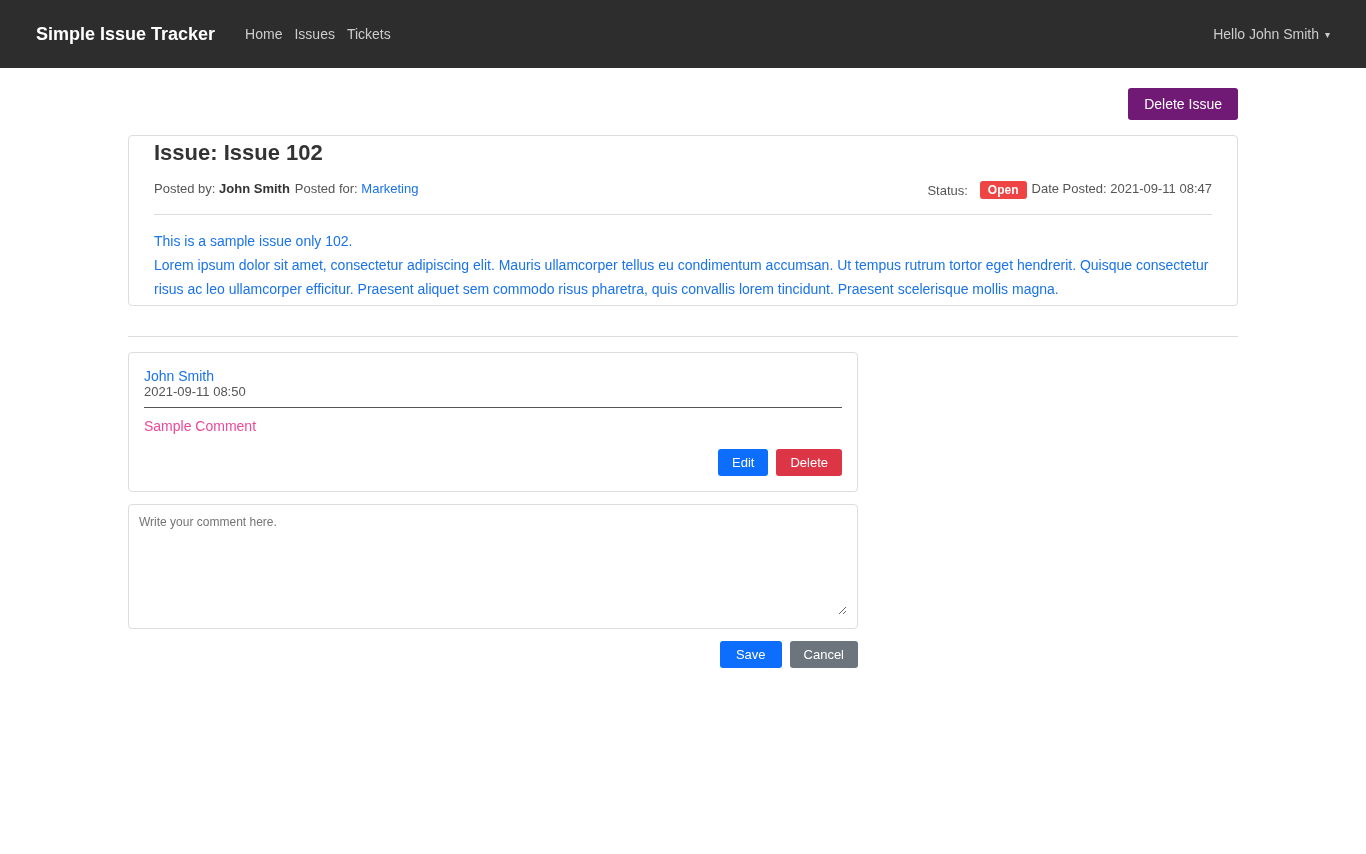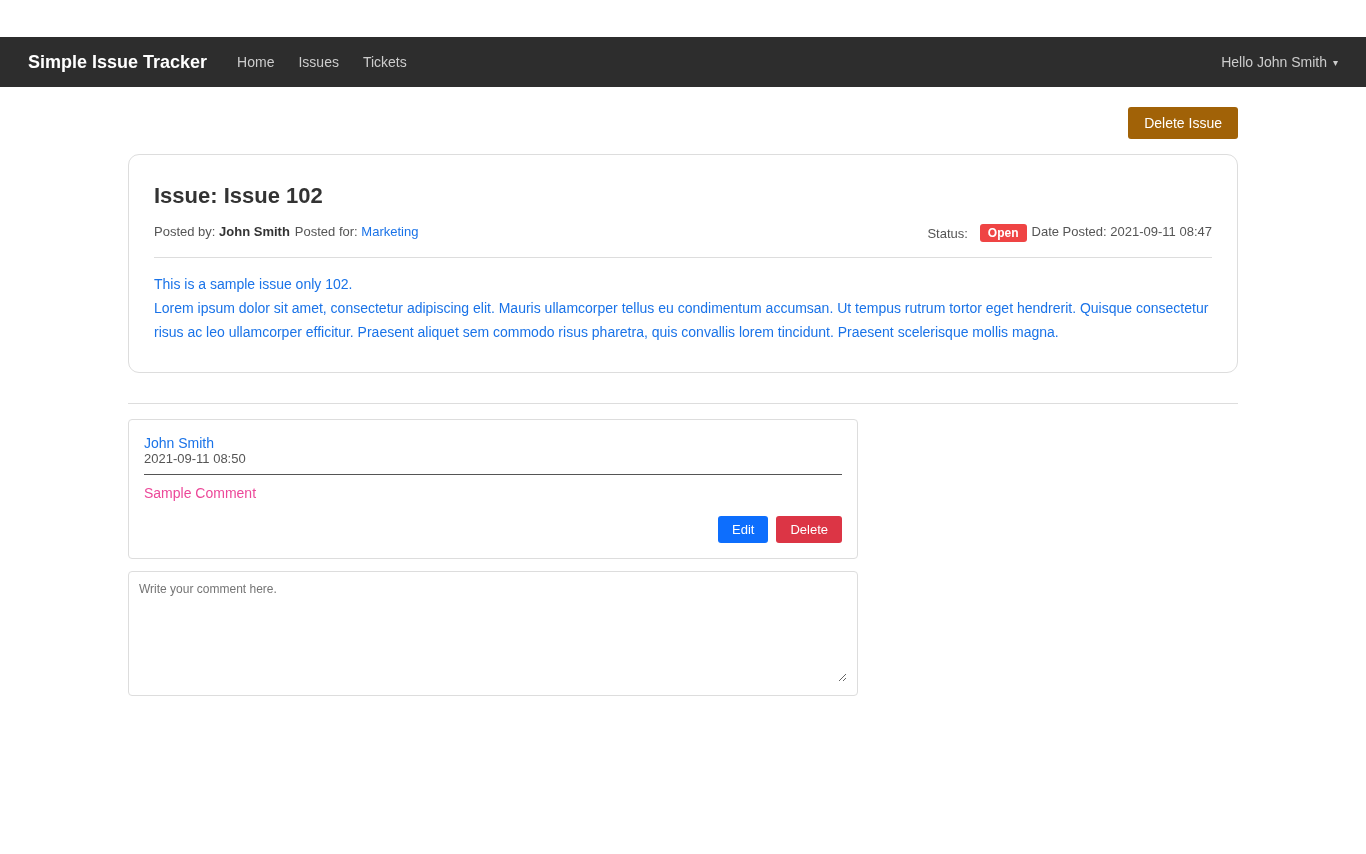--- a/index.html
+++ b/index.html
@@ -3,34 +3,33 @@
   <meta charset="utf-8">
   <style>
     * { box-sizing: border-box; margin: 0; padding: 0; }
     body { font-family: Arial, sans-serif; font-size: 14px; background: #fff; color: #333; }
 
     
     .navbar {
       background: #2d2d2d;
       display: flex;
       align-items: center;
-      padding: 0 28px;
-      height: 50px;
-      margin-top: 37px;
+      padding: 0 36px;
+      height: 68px;
     }
     .navbar-brand {
       color: #fff;
       font-size: 18px;
       font-weight: bold;
       margin-right: 30px;
       white-space: nowrap;
     }
     .navbar-links {
       display: flex;
-      gap: 24px;
+      gap: 12px;
       flex: 1;
       text-align: center;
     }
     .navbar-links a {
       color: #ccc;
       text-decoration: none;
       font-size: 14px;
     }
     .navbar-user {
       color: #ccc;
@@ -50,34 +49,34 @@
       padding: 20px 15px;
     }
 
     
     .top-actions {
       display: flex;
       justify-content: flex-end;
       margin-bottom: 15px;
     }
     .btn-delete-issue {
-      background: #a16207;
+      background: #701a75;
       color: #fff;
       border: none;
       padding: 8px 16px;
       font-size: 14px;
       cursor: pointer;
       border-radius: 3px;
     }
 
     
     .issue-card {
       border: 1px solid #ddd;
-      border-radius: 11px;
-      padding: 28px 25px;
+      border-radius: 4px;
+      padding: 4px 25px;
       margin-bottom: 30px;
     }
     .issue-title {
       font-size: 22px;
       font-weight: bold;
       margin-bottom: 15px;
     }
     .issue-meta {
       display: flex;
       justify-content: space-between;
@@ -290,14 +289,18 @@
     <div class="comment-actions">
       <button class="btn-edit">Edit</button>
       <button class="btn-delete">Delete</button>
     </div>
   </div>
 
   <div class="new-comment-block">
     <textarea id="new-comment-textarea" placeholder="Write your comment here." style="color: rgb(170, 170, 170);"></textarea>
   </div>
 
+  <div class="new-comment-actions">
+    <button class="btn-save">Save</button>
+    <button class="btn-cancel">Cancel</button>
+  </div>
 
 </div>
 
 </body></html>

